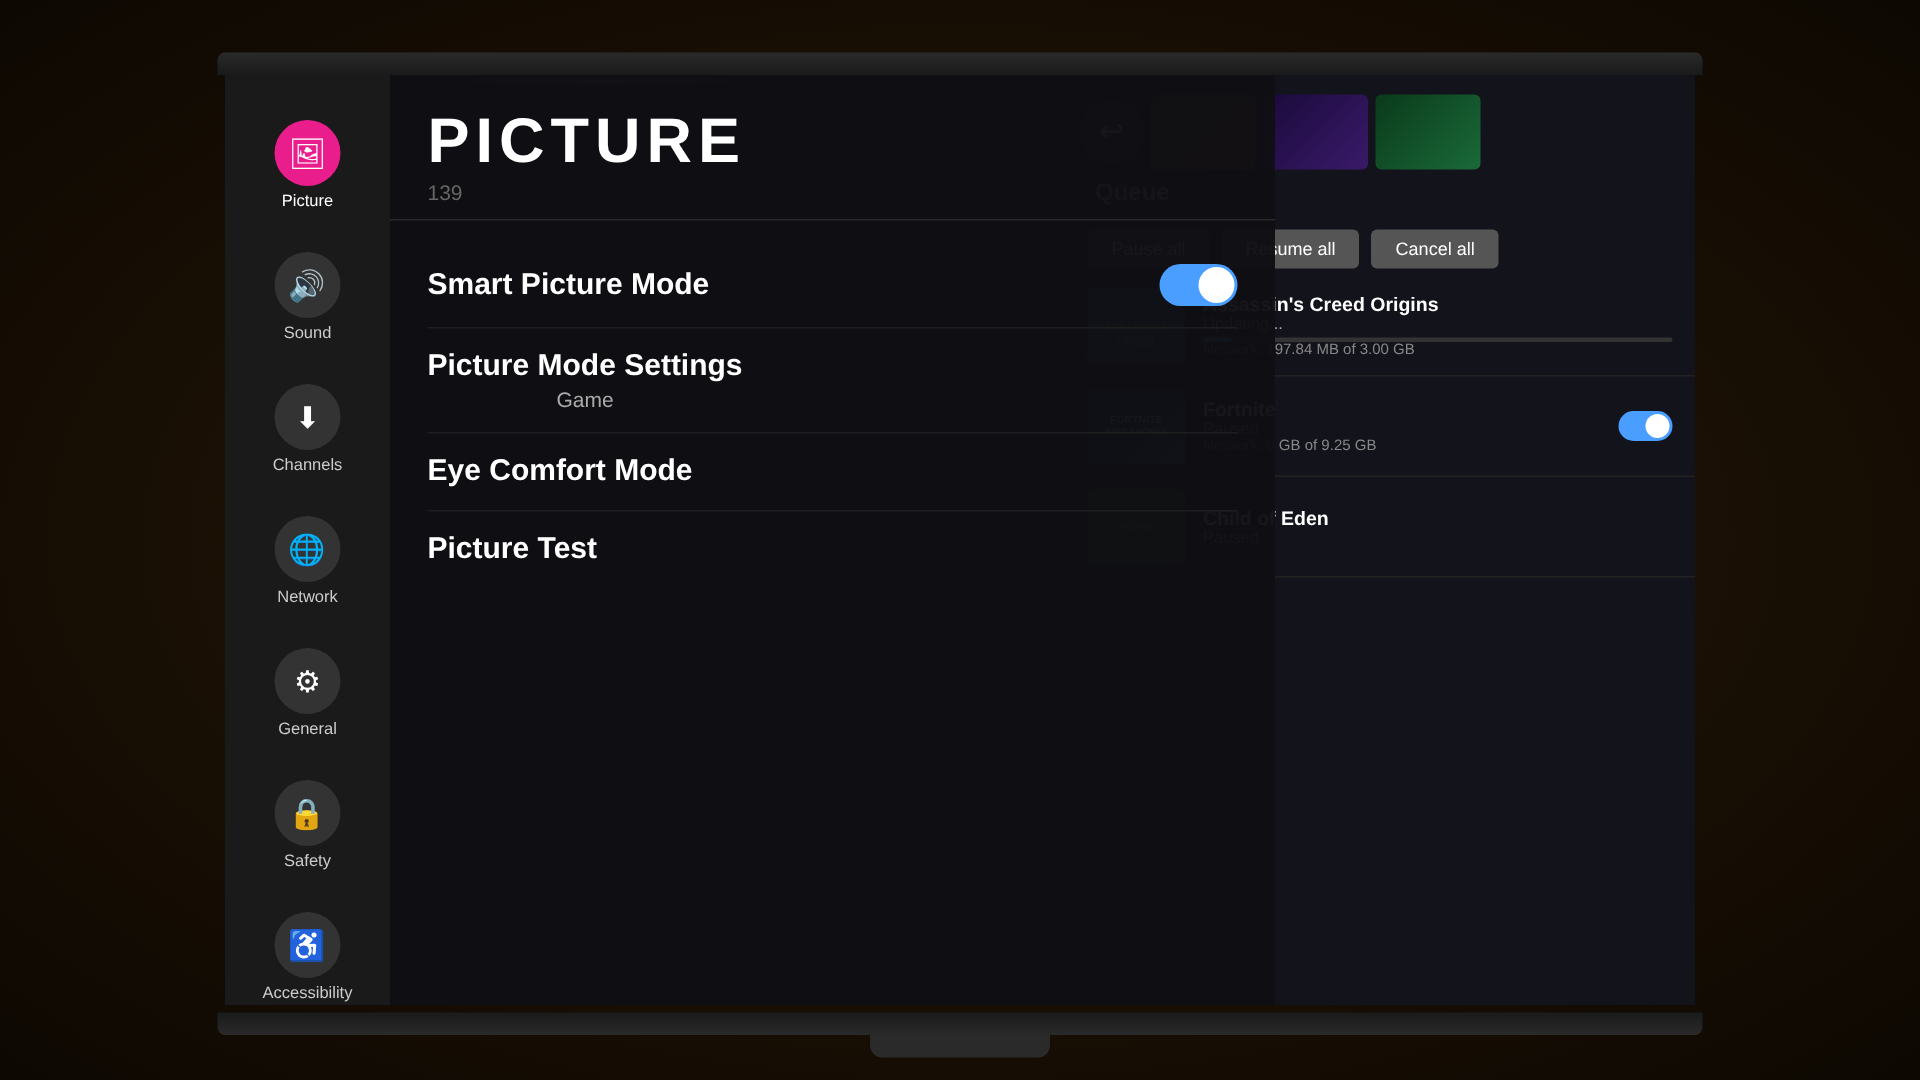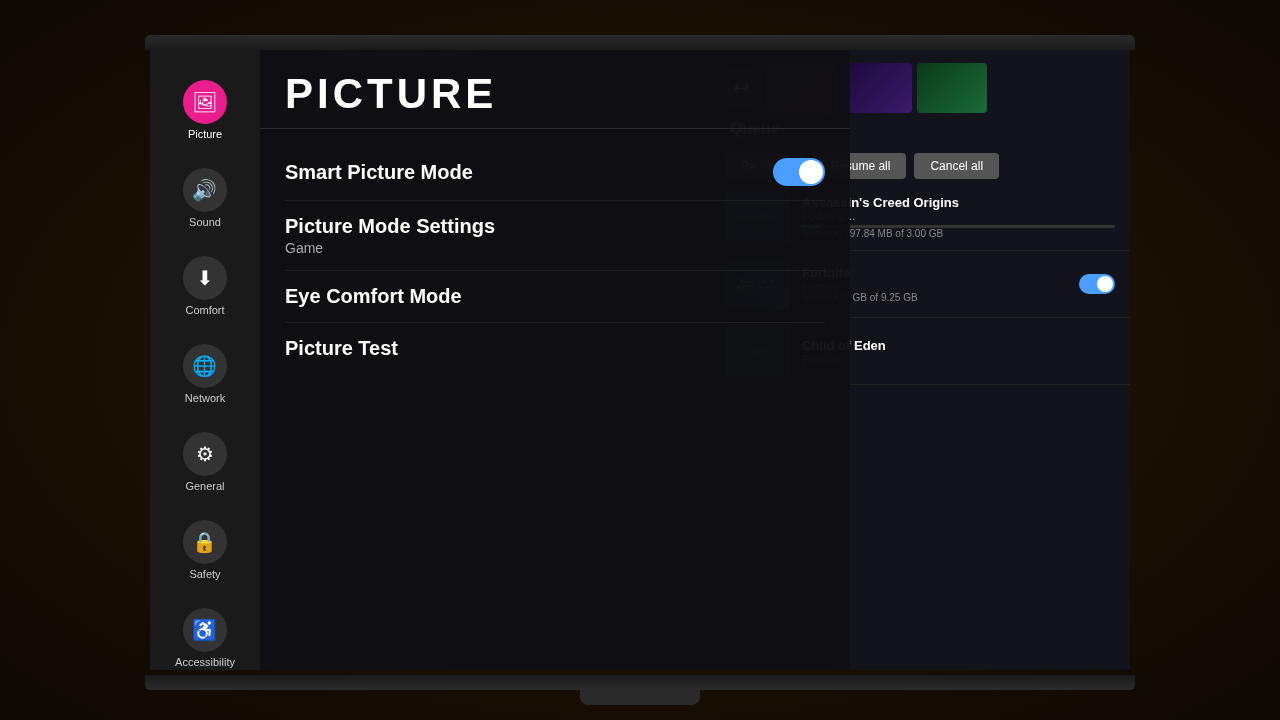--- a/index.html
+++ b/index.html
@@ -319,20 +319,21 @@
     }
 
     .setting-item:last-child {
       border-bottom: none;
     }
 
     .setting-row {
       display: flex;
       align-items: center;
       justify-content: space-between;
+      text-align: center;
     }
 
     .setting-name {
       font-size: 20px;
       font-weight: bold;
       color: white;
     }
 
     .setting-value {
       font-size: 14px;
@@ -430,21 +431,21 @@
         <span class="item-label">Picture</span>
       </div>
 
       <div class="sidebar-item">
         <div class="icon-circle">🔊</div>
         <span class="item-label">Sound</span>
       </div>
 
       <div class="sidebar-item">
         <div class="icon-circle">⬇</div>
-        <span class="item-label">Comfort</span>
+        <span class="item-label">Channels</span>
       </div>
 
       <div class="sidebar-item">
         <div class="icon-circle">🌐</div>
         <span class="item-label">Network</span>
       </div>
 
       <div class="sidebar-item">
         <div class="icon-circle">⚙</div>
         <span class="item-label">General</span>
@@ -530,20 +531,21 @@
             <div class="queue-item-status">Paused</div>
           </div>
         </div>
 
       </div>
 
       <div class="picture-panel">
 
         <div class="picture-header">
           <div class="picture-title">PICTURE</div>
+          <div class="channel-num">139</div>
         </div>
 
         <div class="settings-list">
 
           <div class="setting-item">
             <div class="setting-row">
               <span class="setting-name">Smart Picture Mode</span>
               <div class="toggle-btn">
                 <div class="knob"></div>
               </div>

